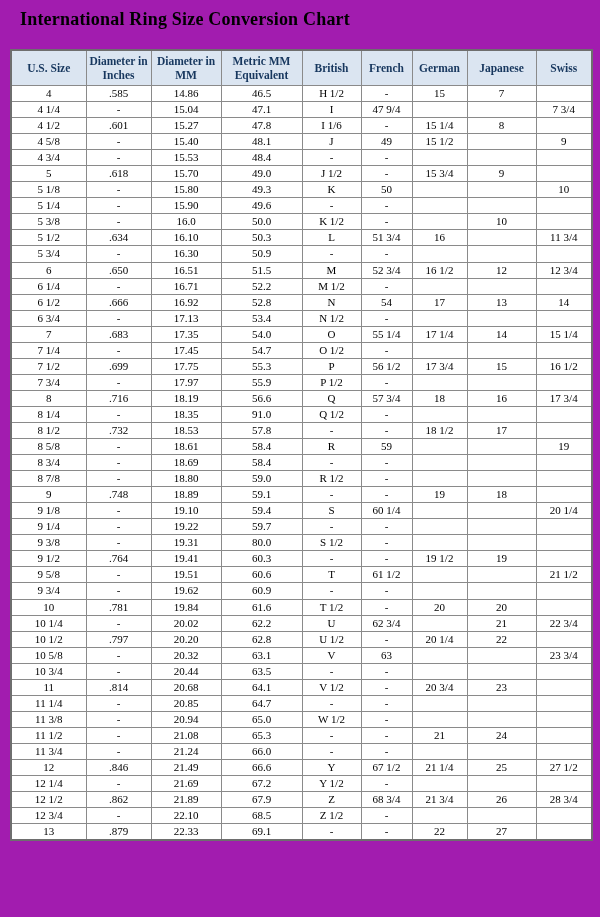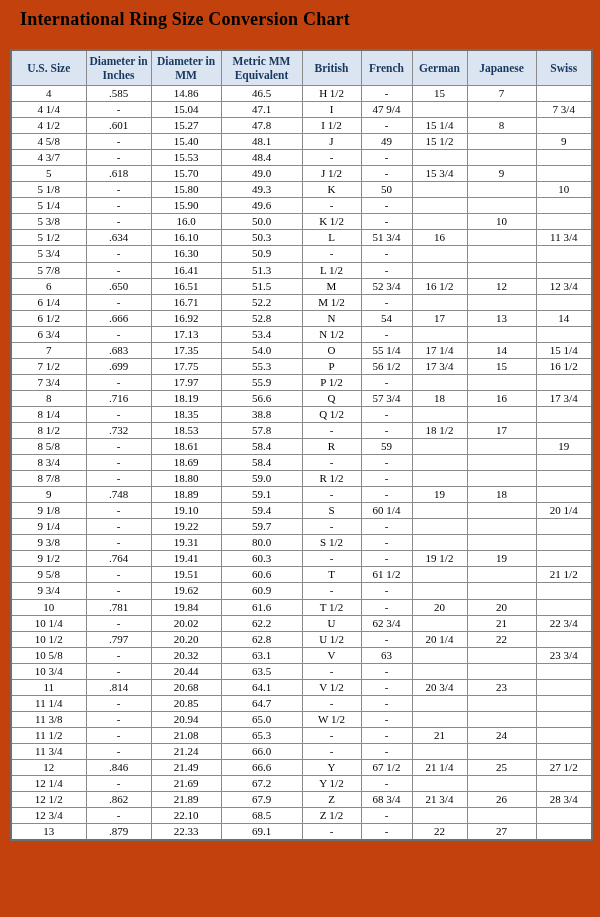--- a/index.html
+++ b/index.html
@@ -4,21 +4,21 @@
 <style>
   html, body {
     margin: 0;
     padding: 0;
     background: #ffffff;
     width: 600px;
   }
   .page {
     width: 600px;
     height: 917px;
-    background: #c2410c;
+    background: #a21caf;
     font-family: "Liberation Serif", serif;
     overflow: hidden;
   }
   .page-title {
     margin: 9px 0 0 20px;
     font-size: 18px;
     font-weight: bold;
     color: #000000;
     font-family: "Liberation Serif", serif;
     letter-spacing: 0.2px;
@@ -117,39 +117,39 @@
           <td>47 9/4</td>
           <td></td>
           <td></td>
           <td>7 3/4</td>
         </tr>
         <tr>
           <td>4 1/2</td>
           <td>.601</td>
           <td>15.27</td>
           <td>47.8</td>
-          <td>I 1/2</td>
+          <td>I 1/6</td>
           <td>-</td>
           <td>15 1/4</td>
           <td>8</td>
           <td></td>
         </tr>
         <tr>
           <td>4 5/8</td>
           <td>-</td>
           <td>15.40</td>
           <td>48.1</td>
           <td>J</td>
           <td>49</td>
           <td>15 1/2</td>
           <td></td>
           <td>9</td>
         </tr>
         <tr>
-          <td>4 3/7</td>
+          <td>4 3/4</td>
           <td>-</td>
           <td>15.53</td>
           <td>48.4</td>
           <td>-</td>
           <td>-</td>
           <td></td>
           <td></td>
           <td></td>
         </tr>
         <tr>
@@ -206,31 +206,20 @@
           <td>16</td>
           <td></td>
           <td>11 3/4</td>
         </tr>
         <tr>
           <td>5 3/4</td>
           <td>-</td>
           <td>16.30</td>
           <td>50.9</td>
           <td>-</td>
-          <td>-</td>
-          <td></td>
-          <td></td>
-          <td></td>
-        </tr>
-        <tr>
-          <td>5 7/8</td>
-          <td>-</td>
-          <td>16.41</td>
-          <td>51.3</td>
-          <td>L 1/2</td>
           <td>-</td>
           <td></td>
           <td></td>
           <td></td>
         </tr>
         <tr>
           <td>6</td>
           <td>.650</td>
           <td>16.51</td>
           <td>51.5</td>
@@ -278,20 +267,31 @@
           <td>.683</td>
           <td>17.35</td>
           <td>54.0</td>
           <td>O</td>
           <td>55 1/4</td>
           <td>17 1/4</td>
           <td>14</td>
           <td>15 1/4</td>
         </tr>
         <tr>
+          <td>7 1/4</td>
+          <td>-</td>
+          <td>17.45</td>
+          <td>54.7</td>
+          <td>O 1/2</td>
+          <td>-</td>
+          <td></td>
+          <td></td>
+          <td></td>
+        </tr>
+        <tr>
           <td>7 1/2</td>
           <td>.699</td>
           <td>17.75</td>
           <td>55.3</td>
           <td>P</td>
           <td>56 1/2</td>
           <td>17 3/4</td>
           <td>15</td>
           <td>16 1/2</td>
         </tr>
@@ -314,21 +314,21 @@
           <td>Q</td>
           <td>57 3/4</td>
           <td>18</td>
           <td>16</td>
           <td>17 3/4</td>
         </tr>
         <tr>
           <td>8 1/4</td>
           <td>-</td>
           <td>18.35</td>
-          <td>38.8</td>
+          <td>91.0</td>
           <td>Q 1/2</td>
           <td>-</td>
           <td></td>
           <td></td>
           <td></td>
         </tr>
         <tr>
           <td>8 1/2</td>
           <td>.732</td>
           <td>18.53</td>

